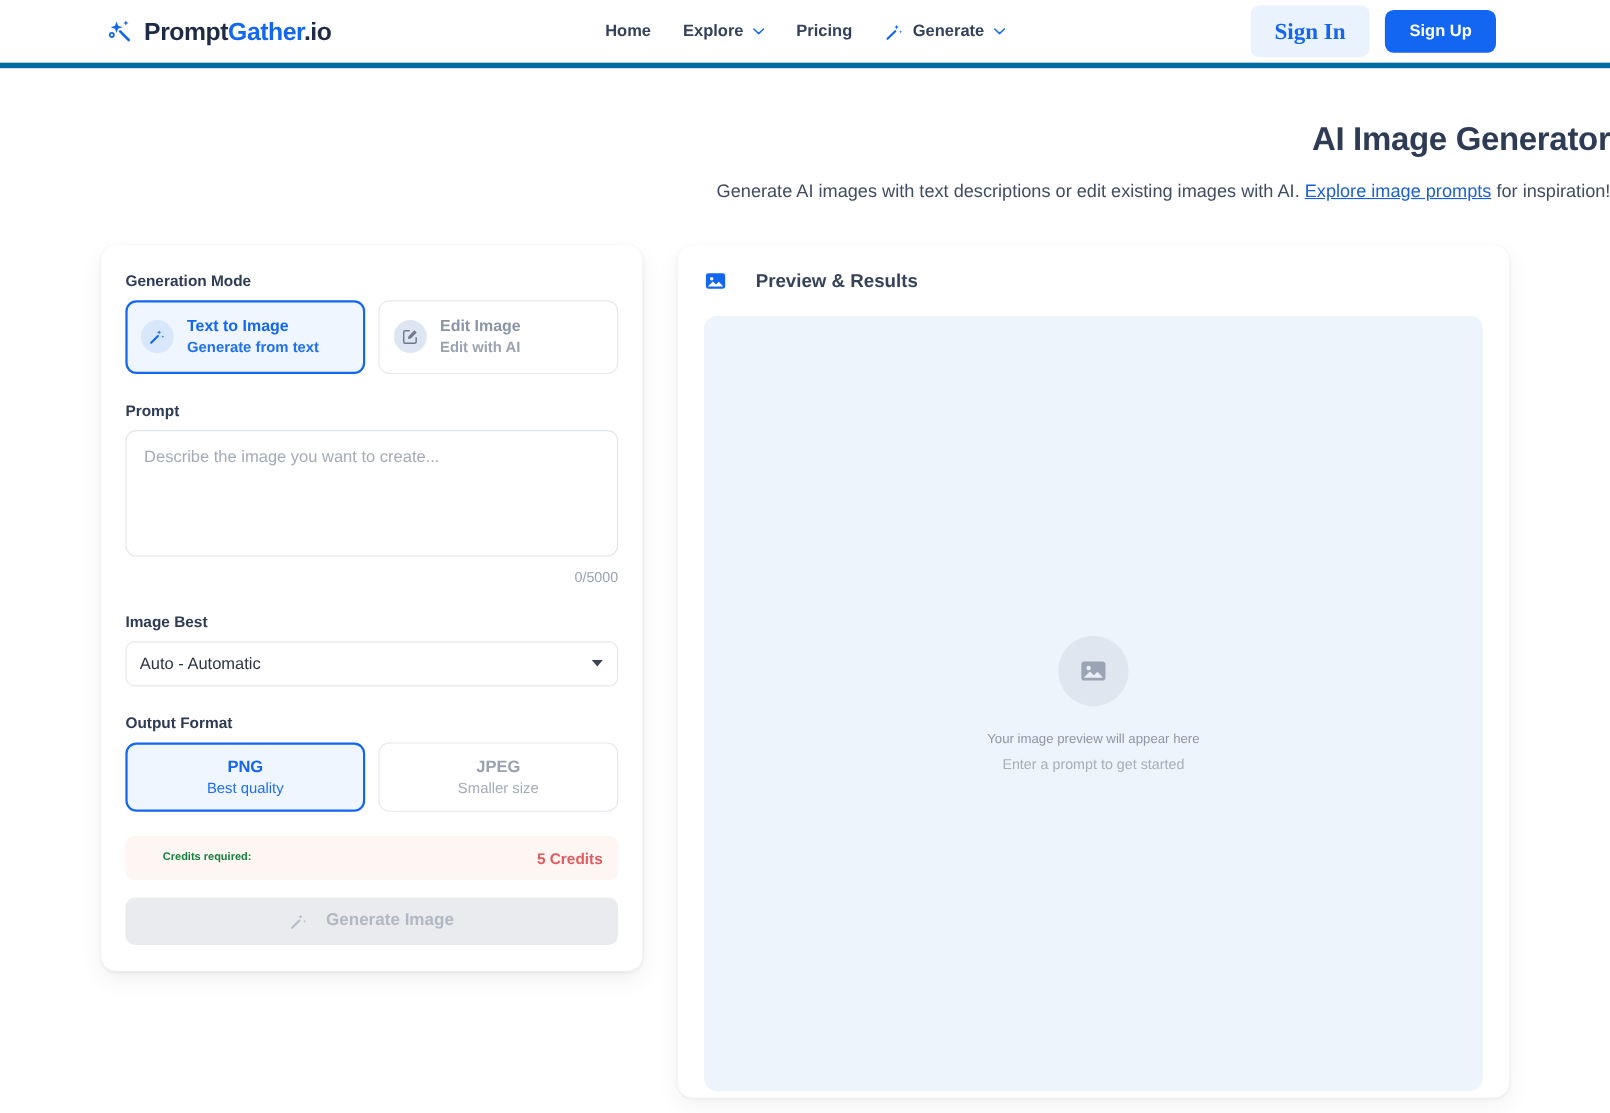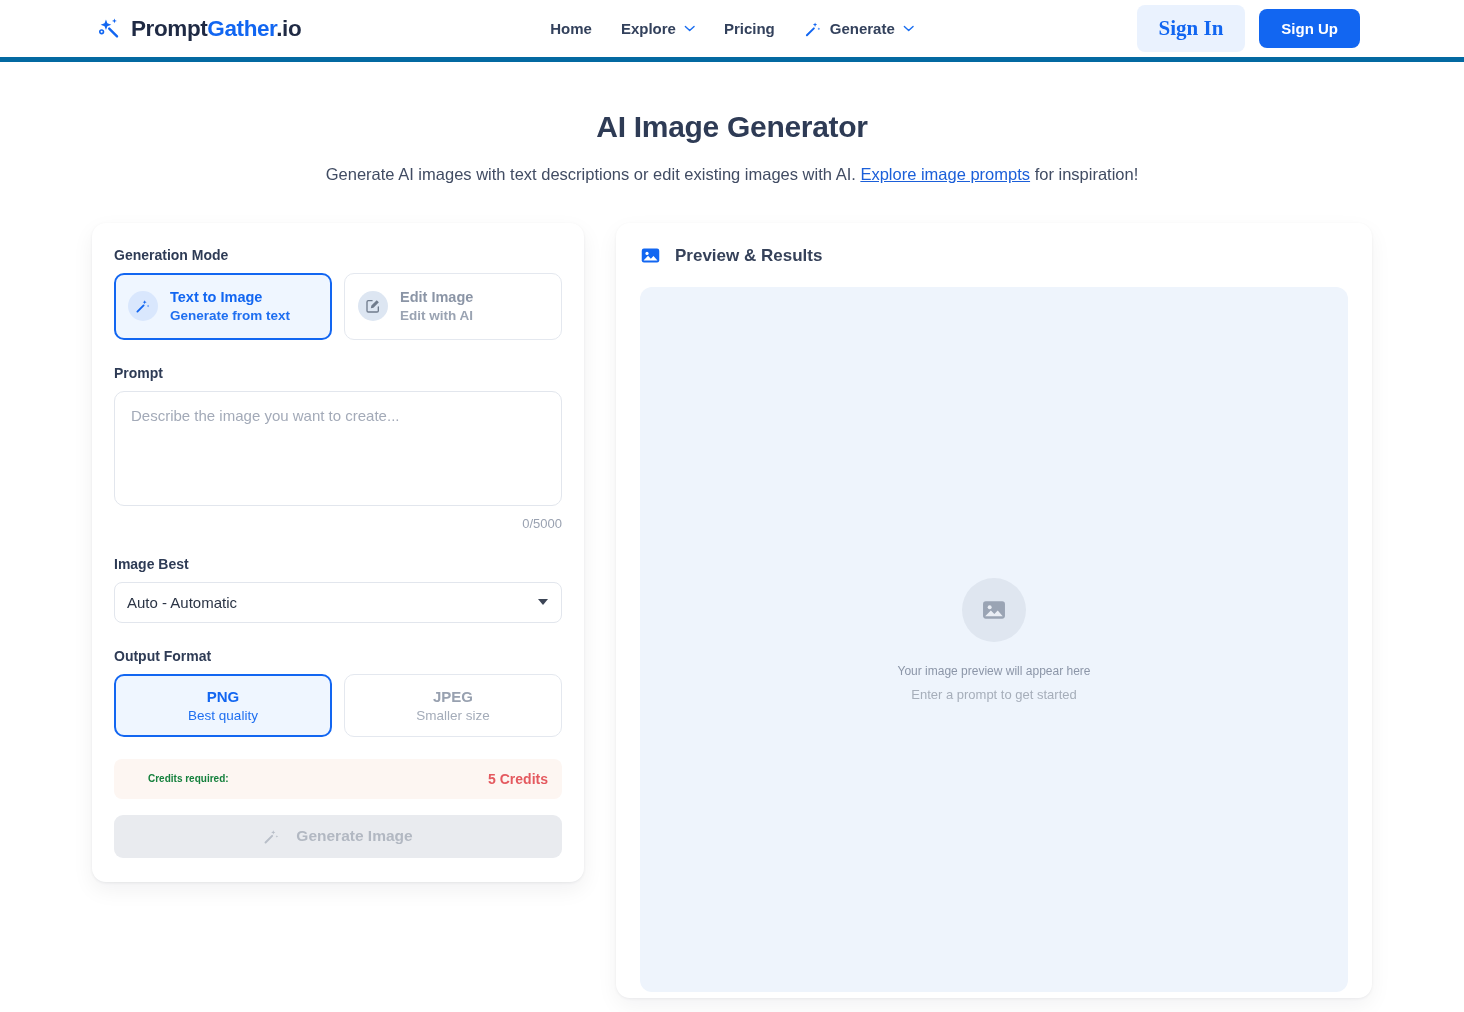--- a/index.html
+++ b/index.html
@@ -84,21 +84,21 @@
     font-size: 15px;
     font-weight: bold;
     border: none;
     border-radius: 8px;
     padding: 11px 22px;
     cursor: pointer;
     font-family: inherit;
   }
 
   
-  .page-head { text-align: center; padding-top: 48px; }
+  .page-head { text-align: right; padding-top: 48px; }
   .page-title {
     font-size: 30px;
     font-weight: bold;
     color: #2e3b55;
     letter-spacing: -0.3px;
     margin: 0;
   }
   .page-sub {
     margin: 21px 0 0 0;
     font-size: 16.5px;
@@ -283,21 +283,21 @@
     flex: 1 1 auto;
     background: #ffffff;
     border-radius: 14px;
     box-shadow: 0 1px 3px rgba(16,24,40,.06), 0 8px 22px rgba(16,24,40,.05);
     padding: 22px 24px 0 24px;
     min-height: 775px;
   }
   .panel-right-head {
     display: flex;
     align-items: center;
-    gap: 14px;
+    gap: 26px;
     margin-bottom: 21px;
   }
   .panel-right-head svg { width: 21px; height: 21px; display: block; }
   .panel-right-title {
     font-size: 17px;
     font-weight: bold;
     color: #36425a;
   }
   .preview-area {
     background: #eef4fc;

